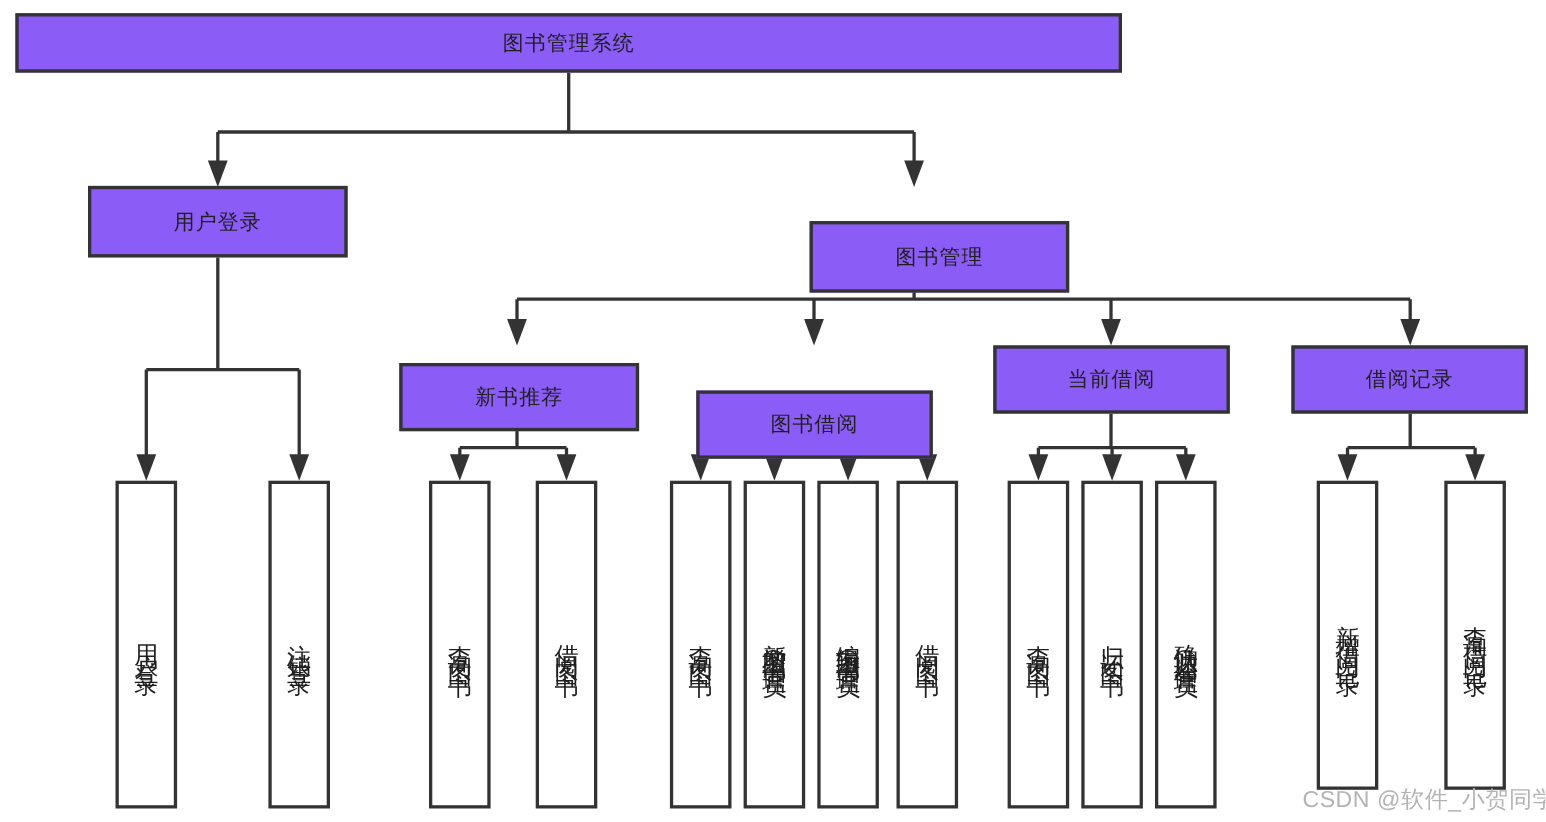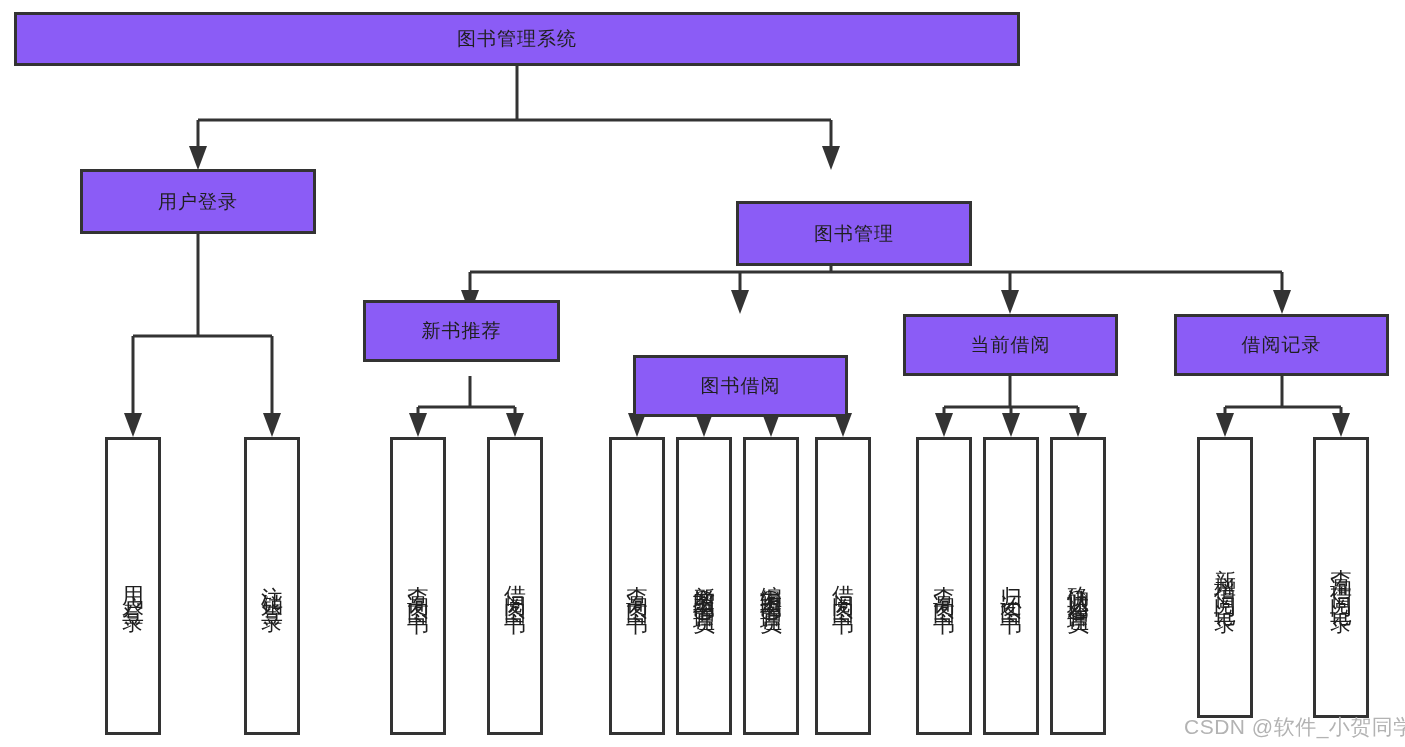--- a/index.html
+++ b/index.html
@@ -154,21 +154,21 @@
     <span>图书管理系统</span>
   </div>
 
   <div class="hbox" style="left:80px; top:169px; width:236px; height:65px;">
     <span>用户登录</span>
   </div>
   <div class="hbox" style="left:736px; top:169px; width:236px; height:65px;margin-top:32px;">
     <span>图书管理</span>
   </div>
 
-  <div class="hbox" style="left:363px; top:300px; width:197px; height:62px;">
+  <div class="hbox" style="left:363px; top:330px; width:218px; height:62px;">
     <span>新书推荐</span>
   </div>
   <div class="hbox" style="left:633px; top:314px; width:215px; height:62px;margin-top:41px;">
     <span>图书借阅</span>
   </div>
   <div class="hbox" style="left:903px; top:314px; width:215px; height:62px;">
     <span>当前借阅</span>
   </div>
   <div class="hbox" style="left:1174px; top:314px; width:215px; height:62px;">
     <span>借阅记录</span>

